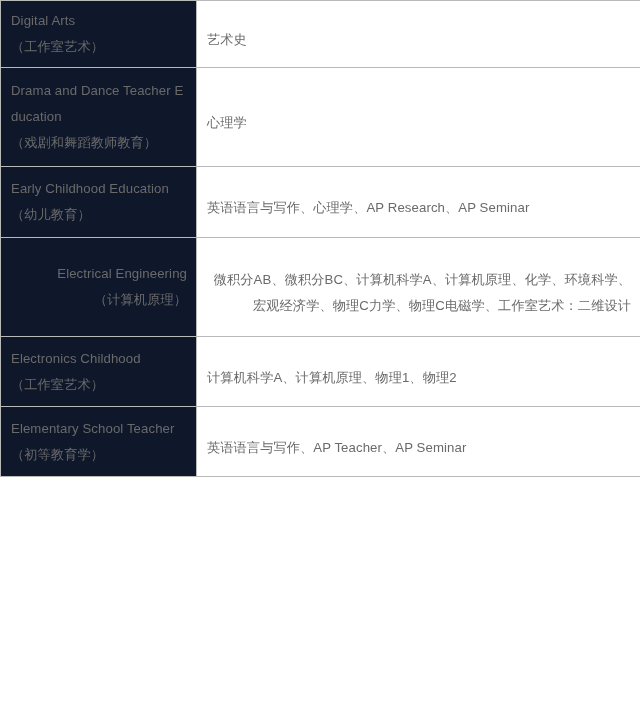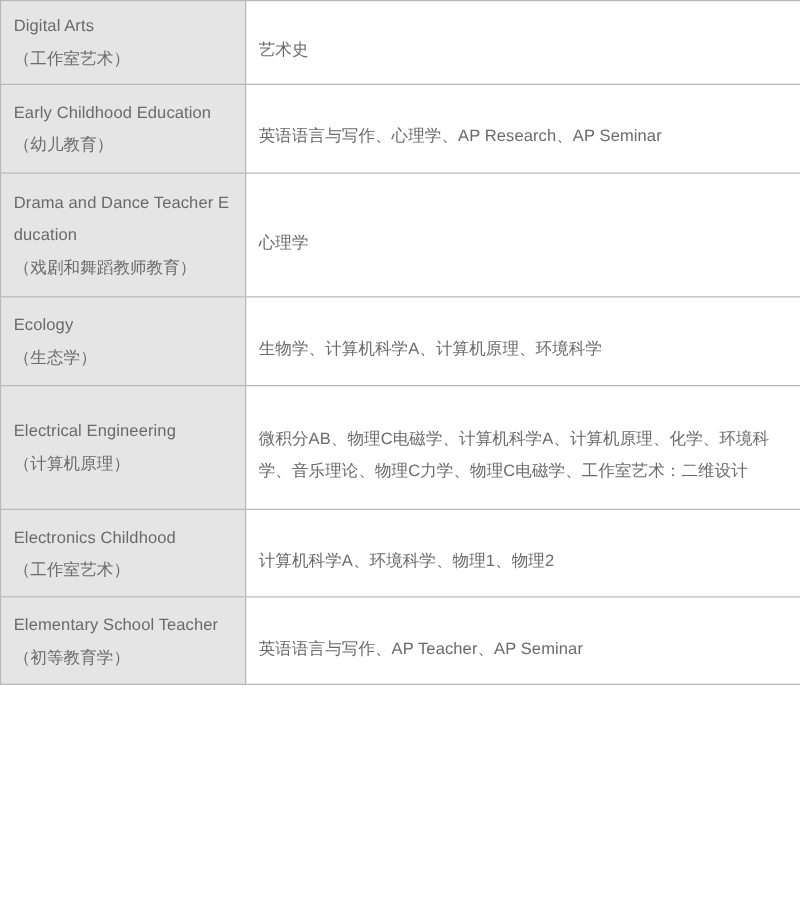--- a/index.html
+++ b/index.html
@@ -29,21 +29,21 @@
     font-size: 13.2px;
     line-height: 1.95;
     color: #6a6a6a;
     letter-spacing: 0.1px;
     word-break: break-all;
     overflow-wrap: anywhere;
   }
   .majors-table tr:first-child td { border-top: 1px solid #b9b9b9; }
 
   .cell-major {
-    background: #e5e5e5;
+    background: #0f172a;
   }
   .cell-courses {
     background: #ffffff;
   }
   .major-en {
     display: block;
     white-space: normal;
   }
   .major-zh {
     display: block;
@@ -54,21 +54,21 @@
     white-space: normal;
     margin-top: 12px;
   }
   
   tr[data-row="0"] td { height: 54px; }
   tr[data-row="1"] td { height: 86px; }
   tr[data-row="2"] td { height: 58px; }
   tr[data-row="3"] td { height: 58px; }
   tr[data-row="4"] td { height: 83px; }
   tr[data-row="5"] td { height: 83px; }
-  tr[data-row="6"] td { height: 86px; }
+  tr[data-row="6"] td { height: 86px; text-align: right; }
   tr[data-row="7"] td { height: 57px; }
   tr[data-row="8"] td { height: 57px; }
 </style>
 </head>
 <body>
 
 <table class="majors-table">
   <colgroup>
     <col class="c-major">
     <col class="c-courses">
@@ -76,63 +76,54 @@
   <tbody>
       <tr data-row="0">
         <td class="cell-major">
           <span class="major-en">Digital Arts</span>
           <span class="major-zh">（工作室艺术）</span>
         </td>
         <td class="cell-courses">
           <span class="courses-text">艺术史</span>
         </td>
       </tr>
+      <tr data-row="1">
+        <td class="cell-major">
+          <span class="major-en">Drama and Dance Teacher Education</span>
+          <span class="major-zh">（戏剧和舞蹈教师教育）</span>
+        </td>
+        <td class="cell-courses">
+          <span class="courses-text">心理学</span>
+        </td>
+      </tr>
       <tr data-row="2">
         <td class="cell-major">
           <span class="major-en">Early Childhood Education</span>
           <span class="major-zh">（幼儿教育）</span>
         </td>
         <td class="cell-courses">
           <span class="courses-text">英语语言与写作、心理学、AP Research、AP Seminar</span>
         </td>
       </tr>
-      <tr data-row="1">
-        <td class="cell-major">
-          <span class="major-en">Drama and Dance Teacher Education</span>
-          <span class="major-zh">（戏剧和舞蹈教师教育）</span>
-        </td>
-        <td class="cell-courses">
-          <span class="courses-text">心理学</span>
-        </td>
-      </tr>
-      <tr data-row="3">
-        <td class="cell-major">
-          <span class="major-en">Ecology</span>
-          <span class="major-zh">（生态学）</span>
-        </td>
-        <td class="cell-courses">
-          <span class="courses-text">生物学、计算机科学A、计算机原理、环境科学</span>
-        </td>
-      </tr>
       <tr data-row="6">
         <td class="cell-major">
           <span class="major-en">Electrical Engineering</span>
           <span class="major-zh">（计算机原理）</span>
         </td>
         <td class="cell-courses">
-          <span class="courses-text">微积分AB、物理C电磁学、计算机科学A、计算机原理、化学、环境科学、音乐理论、物理C力学、物理C电磁学、工作室艺术：二维设计</span>
+          <span class="courses-text">微积分AB、微积分BC、计算机科学A、计算机原理、化学、环境科学、宏观经济学、物理C力学、物理C电磁学、工作室艺术：二维设计</span>
         </td>
       </tr>
       <tr data-row="7">
         <td class="cell-major">
           <span class="major-en">Electronics Childhood</span>
           <span class="major-zh">（工作室艺术）</span>
         </td>
         <td class="cell-courses">
-          <span class="courses-text">计算机科学A、环境科学、物理1、物理2</span>
+          <span class="courses-text">计算机科学A、计算机原理、物理1、物理2</span>
         </td>
       </tr>
       <tr data-row="8">
         <td class="cell-major">
           <span class="major-en">Elementary School Teacher</span>
           <span class="major-zh">（初等教育学）</span>
         </td>
         <td class="cell-courses">
           <span class="courses-text">英语语言与写作、AP Teacher、AP Seminar</span>
         </td>

